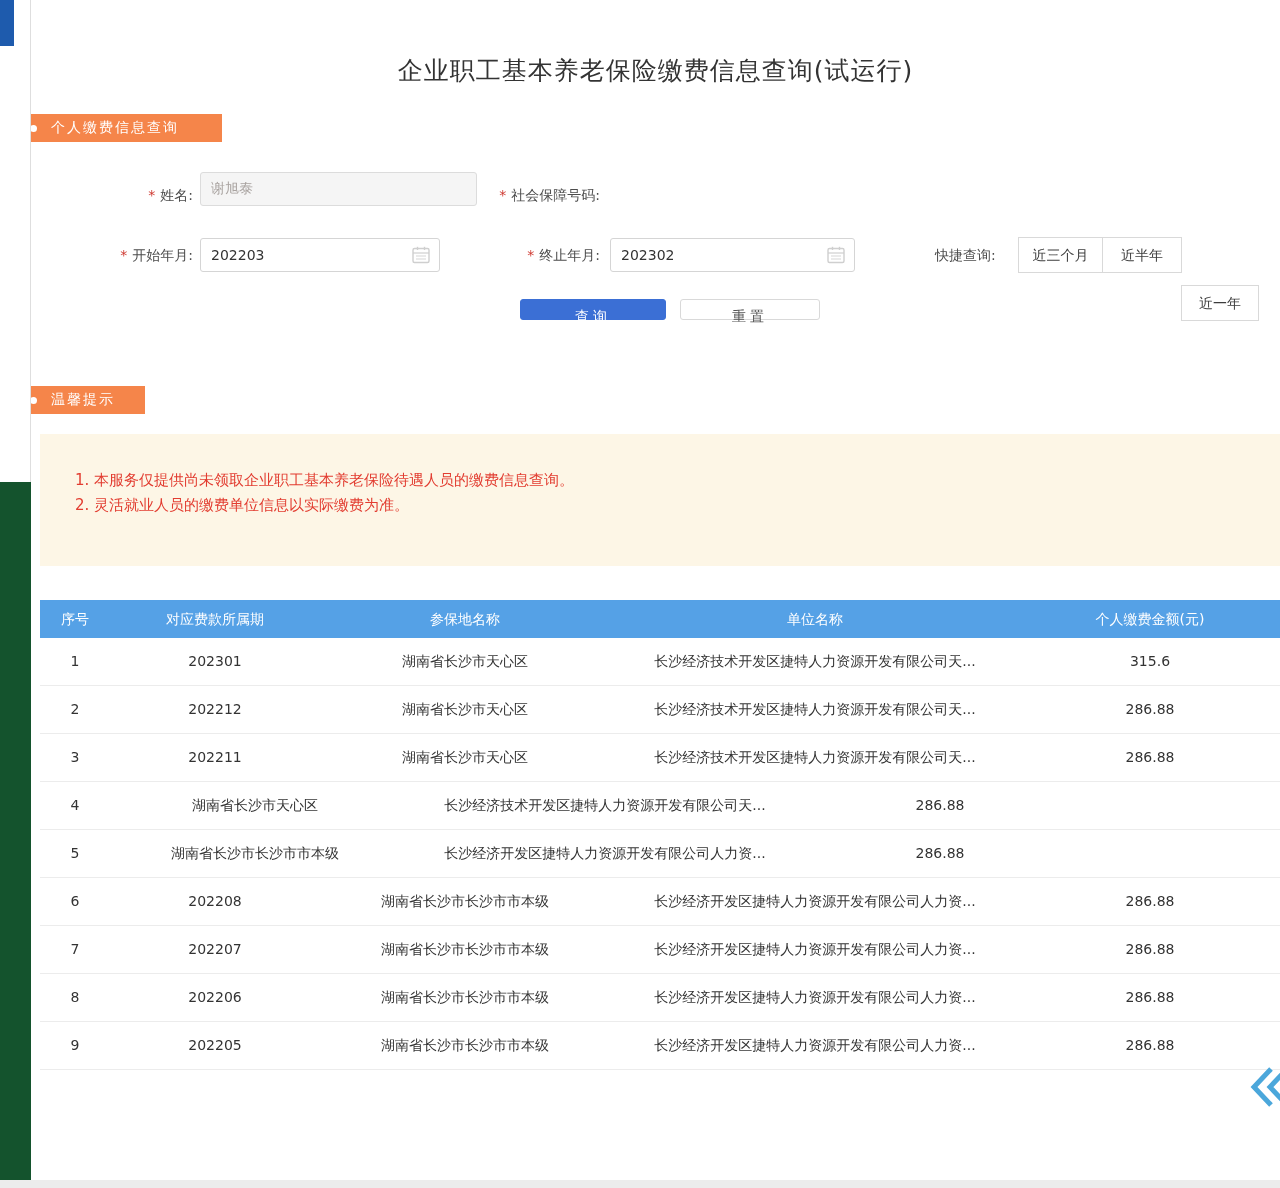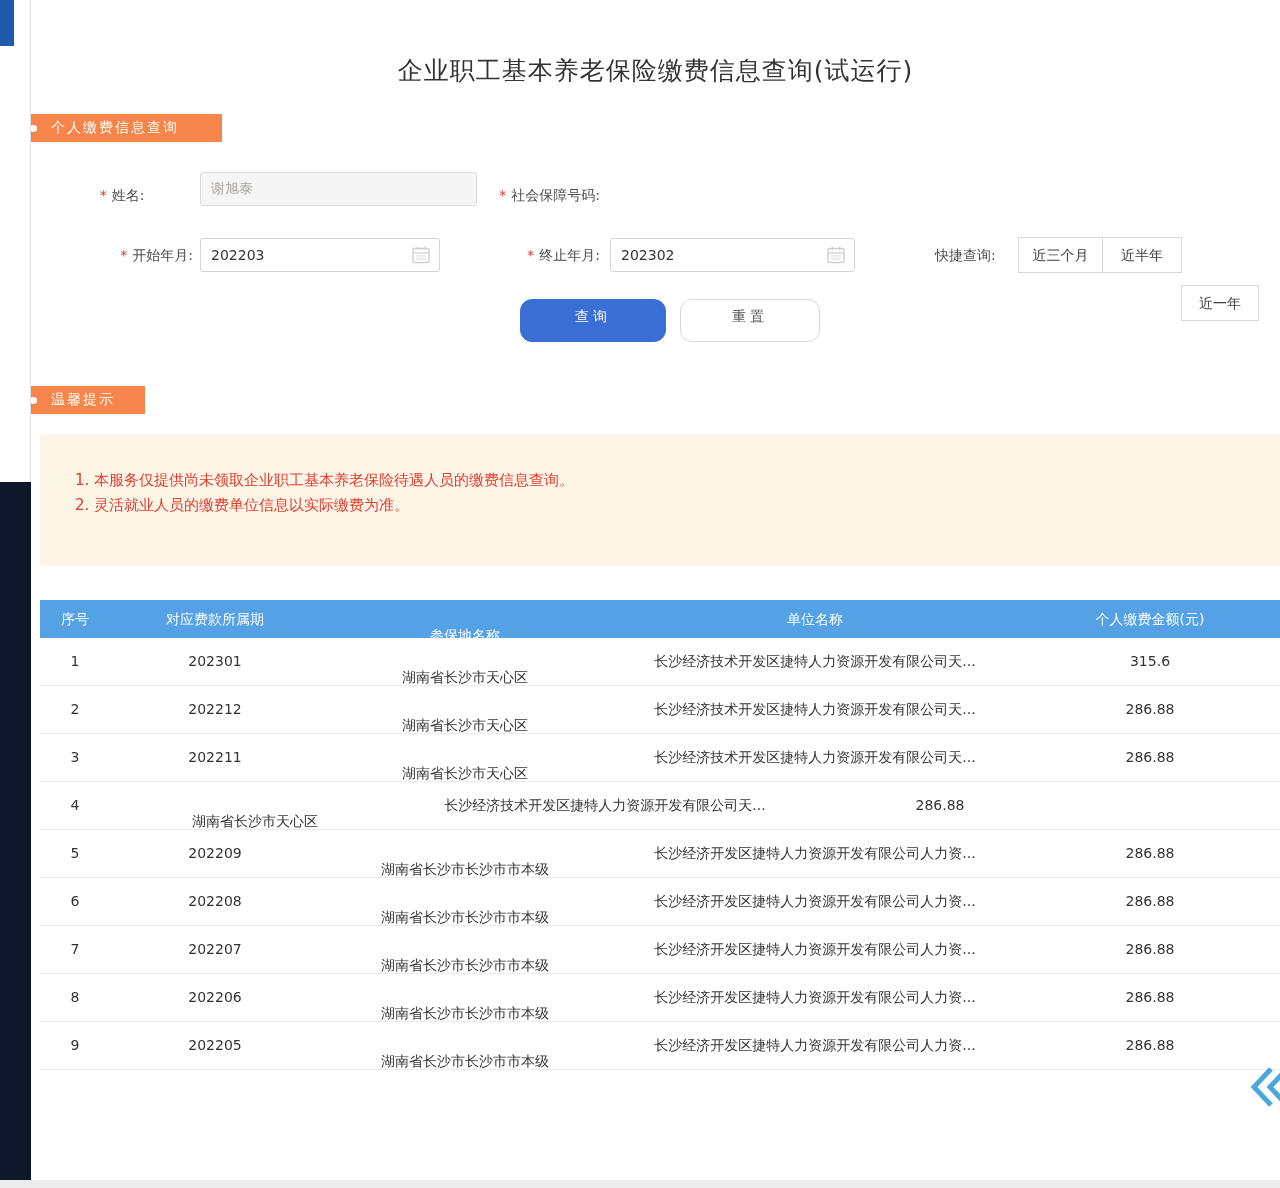--- a/index.html
+++ b/index.html
@@ -1,21 +1,21 @@
 <!DOCTYPE html>
 <html><head>
 <meta charset="utf-8">
 <style>
   * { box-sizing: border-box; margin: 0; padding: 0; }
   html,body { width:1280px; height:1188px; }
   body {
     font-family: "DejaVu Sans", "Liberation Sans", sans-serif;
     background:#ffffff; position:relative; overflow:hidden;
   }
-  #screen { position:absolute; inset:0; background:#0f172a;text-decoration:underline; }
+  #screen { position:absolute; inset:0; background:#14532d;text-decoration:underline; }
 
   
   .left-sliver { position:absolute; left:0; top:0; width:31px; height:482px;
     background:#fff; border-right:1px solid #dedede; }
   .blue-tab { position:absolute; left:0; top:0; width:14px; height:46px; background:#1e5bad; }
 
   .main { position:absolute; left:31px; top:0; right:0; bottom:8px; background:#fff; overflow:hidden; }
 
   .page-title { position:absolute; top:54px; left:0; width:100%; text-align:center;
     font-size:25px; color:#333; letter-spacing:1px; }
@@ -36,41 +36,41 @@
   .inp { position:absolute; height:34px; border:1px solid #d5d5d5; border-radius:3px;
     font-size:14px; color:#333; padding:0 10px; background:#fff;
     font-family:"DejaVu Sans","Liberation Sans",sans-serif; }
   .inp.disabled { background:#f5f5f5; color:#a9a3a0; border-color:#dcdcdc; }
   .cal-icon { position:absolute; width:20px; height:20px; top:245px; cursor:pointer; }
 
   .quick-label { position:absolute; font-size:14px; color:#4c4c4c; height:36px; line-height:36px; }
   .quick-btn { position:absolute; top:237px; height:36px; line-height:34px; text-align:center;
     background:#fff; border:1px solid #d9d9d9; font-size:14px; color:#3c3c3c; cursor:pointer; }
 
-  .btn { position:absolute; top:299px; height:43px; line-height:33px; text-align:center;
-    font-size:14px; border-radius:12px; cursor:pointer; letter-spacing:4px; }
+  .btn { position:absolute; top:299px; height:21px; line-height:33px; text-align:center;
+    font-size:14px; border-radius:3px; cursor:pointer; letter-spacing:4px; }
   .btn.primary { background:#3b6fd5; color:#fff; border:1px solid #3b6fd5; }
   .btn.plain { background:#fff; color:#555; border:1px solid #d9d9d9; }
 
   
   .notice { position:absolute; left:9px; right:0; top:434px; height:132px; background:#fdf6e6; }
   .notice .line { margin-left:35px; font-size:15px; color:#e23c30; line-height:25px; }
   .notice .lines { padding-top:34px; }
 
   
   .tbl { position:absolute; left:9px; right:0; top:600px; }
   .trow { display:flex; width:100%; }
   .thead { background:#55a1e6; color:#fff; height:38px; }
   .thead .cell { line-height:38px; font-size:14px; }
   .tbody-row { background:#fff; height:48px; border-bottom:1px solid #ececec; }
   .tbody-row .cell { line-height:47px; font-size:14px; color:#333; }
   .cell { text-align:center; overflow:hidden; white-space:nowrap; }
   .c0 { width:70px; }
   .c1 { width:210px; }
-  .c2 { width:290px;margin-top:16px; }
+  .c2 { width:290px; }
   .c3 { width:410px; }
   .c4 { width:260px; }
 
   
   .chevron { position:absolute; right:-12px; top:1064px; cursor:pointer; }
 
   .footer-strip { position:absolute; left:0; right:0; bottom:0; height:8px; background:#ececec; }
 </style>
 </head>
 <body>
@@ -82,21 +82,21 @@
 
   <div class="main">
 
     <div class="page-title">企业职工基本养老保险缴费信息查询(试运行)</div>
 
     <div class="ribbon r1">
       <span class="dot"></span>
       <span>个人缴费信息查询</span>
     </div>
 
-    <div class="field-label" style="left:20px; width:142px; top:178px;text-align:center;">
+    <div class="field-label" style="left:20px; width:142px; top:178px;">
       <span class="star">*</span><span>姓名:</span>
     </div>
     <input class="inp disabled" style="left: 169px; top: 172px; width: 277px;" disabled="" value="谢旭泰">
 
     <div class="field-label" style="left:390px; width:179px; top:178px;">
       <span class="star">*</span><span>社会保障号码:</span>
     </div>
 
     <div class="field-label" style="left:20px; width:142px; top:238px;">
       <span class="star">*</span><span>开始年月:</span>
@@ -175,21 +175,20 @@
         <div class="cell c4">286.88</div>
       </div>
       <div class="trow tbody-row">
         <div class="cell c0">4</div>
         <div class="cell c2">湖南省长沙市天心区</div>
         <div class="cell c3">长沙经济技术开发区捷特人力资源开发有限公司天...</div>
         <div class="cell c4">286.88</div>
       </div>
       <div class="trow tbody-row">
         <div class="cell c0">5</div>
-        <div class="cell c1">202209</div>
         <div class="cell c2">湖南省长沙市长沙市市本级</div>
         <div class="cell c3">长沙经济开发区捷特人力资源开发有限公司人力资...</div>
         <div class="cell c4">286.88</div>
       </div>
       <div class="trow tbody-row">
         <div class="cell c0">6</div>
         <div class="cell c1">202208</div>
         <div class="cell c2">湖南省长沙市长沙市市本级</div>
         <div class="cell c3">长沙经济开发区捷特人力资源开发有限公司人力资...</div>
         <div class="cell c4">286.88</div>

